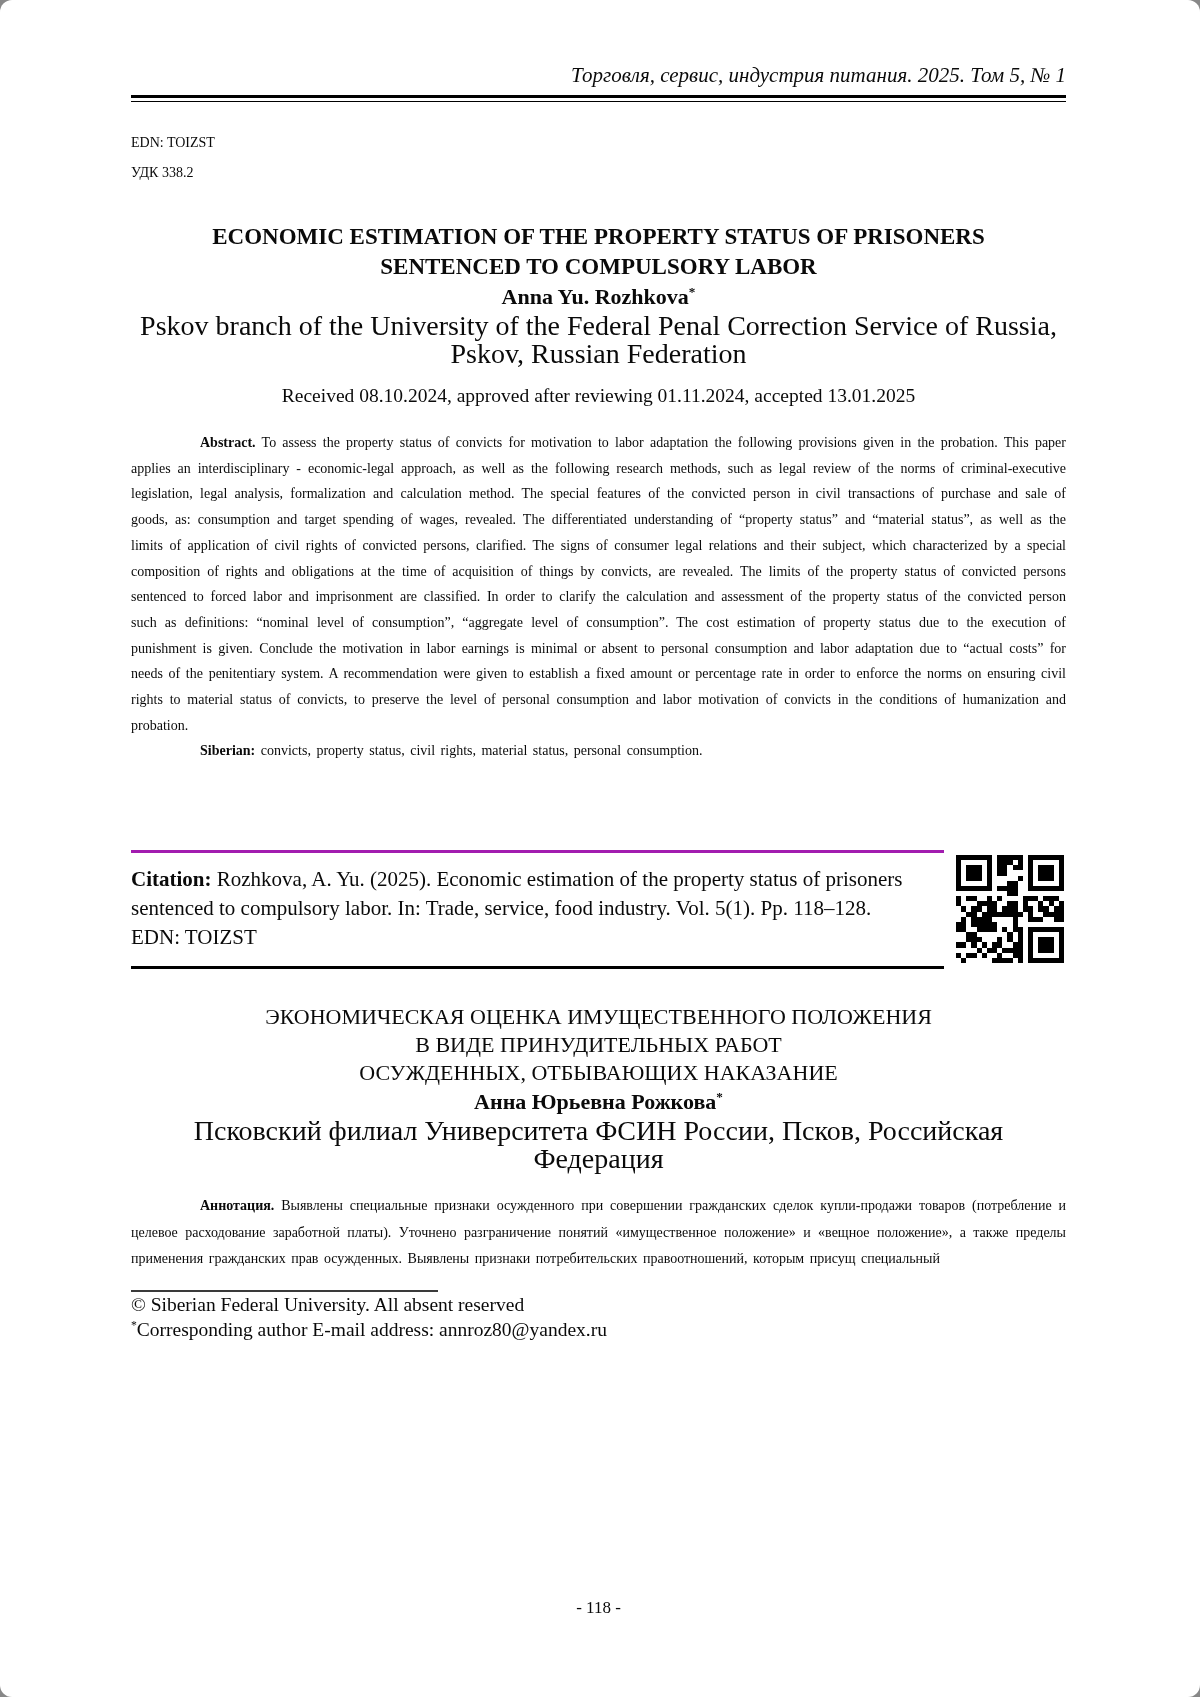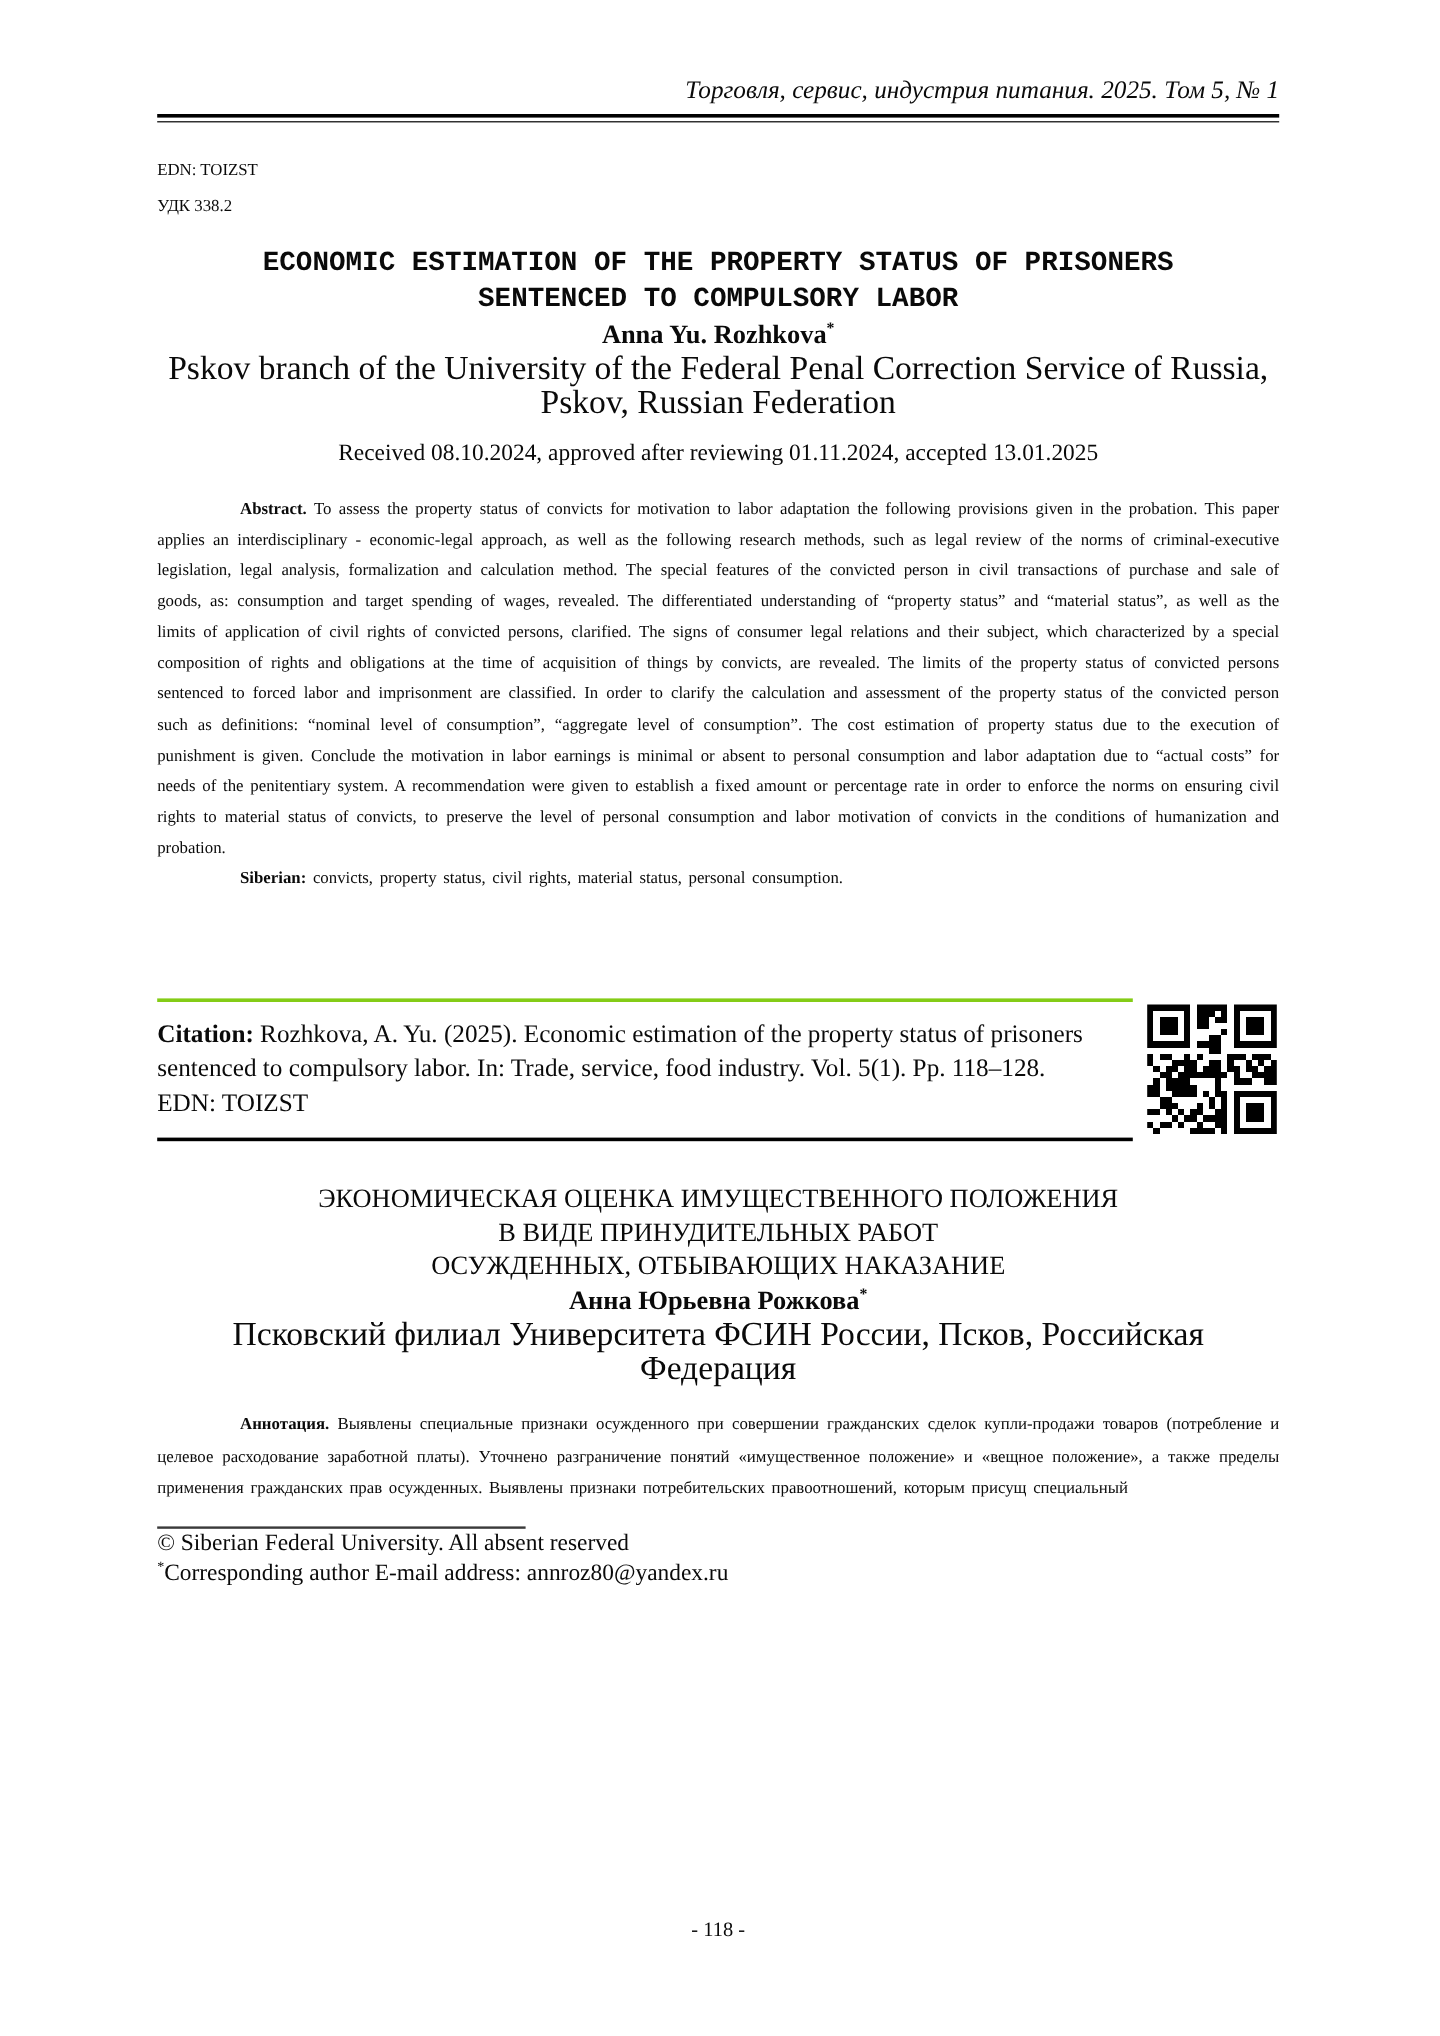--- a/index.html
+++ b/index.html
@@ -3,53 +3,54 @@
 <meta charset="utf-8">
 <style>
   html,body{margin:0;padding:0;background:#888;}
   .page{
     position:relative;
     width:1200px;height:1697px;
     background:#ffffff;
     color:#0a0a0a;
     font-family:"Liberation Serif", serif;
     overflow:hidden;
+    border-radius:12px;
   }
   .content{position:absolute;left:131px;top:0;width:935px;}
   .running-header{
     margin-top:62px;
     text-align:right;
     font-style:italic;
     font-size:21px;
     line-height:26px;
   }
   .double-rule{
     margin-top:7px;
     height:3px;
     border-top:3px solid #000;
     border-bottom:1px solid #000;
   }
   .meta{margin-top:26px;font-size:14px;line-height:30px;}
-  .en-title{margin-top:16px;text-align:center;font-weight:bold;font-size:23px;line-height:30px;font-family:Liberation Mono, monospace;}
+  .en-title{margin-top:34px;text-align:center;font-weight:bold;font-size:23px;line-height:30px;}
   .author-line{text-align:center;font-weight:bold;font-size:22px;line-height:30px;}
   .affiliation{text-align:center;font-size:28px;line-height:28px;}
   .received{margin-top:16px;text-align:center;font-size:19.5px;line-height:24px;}
   .para{
     margin:0;
     text-align:justify;
     font-size:14px;
     line-height:25.7px;
     text-indent:69px;
     word-spacing:2px;
   }
   .abstract{margin-top:22px;}
   .citation-wrap{position:relative;margin-top:86px;min-height:113px;}
   .citation-box{
     width:813px;
-    border-top:3px solid #84cc16;
+    border-top:3px solid #a21caf;
     border-bottom:3px solid #000;
     padding:12px 0 14px 0;
     box-sizing:border-box;
   }
   .citation-text{
     margin:0;
     width:792px;
     font-size:21px;
     line-height:29px;
     text-align:left;

